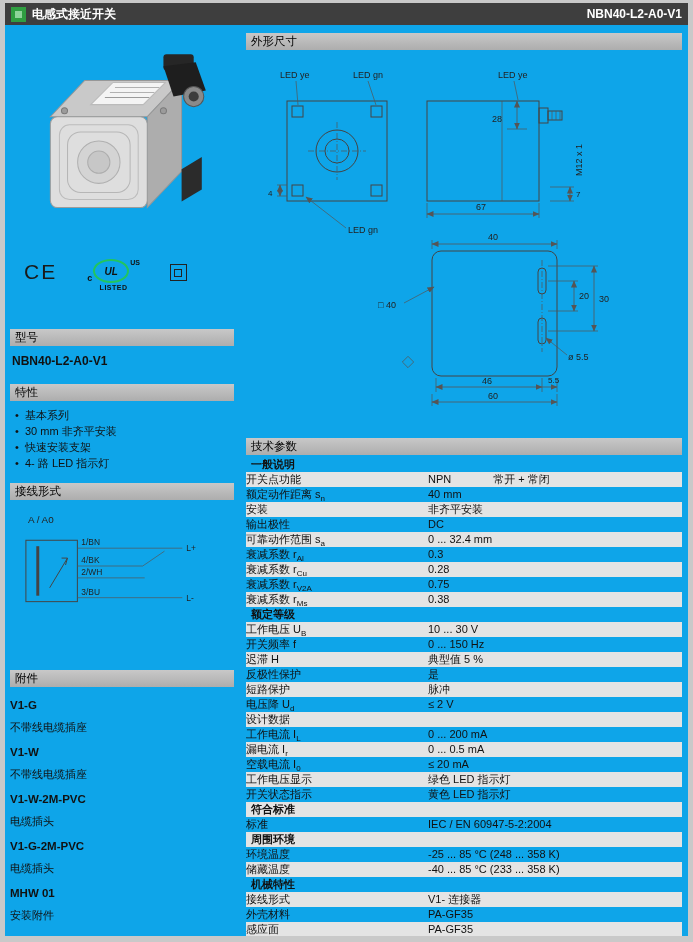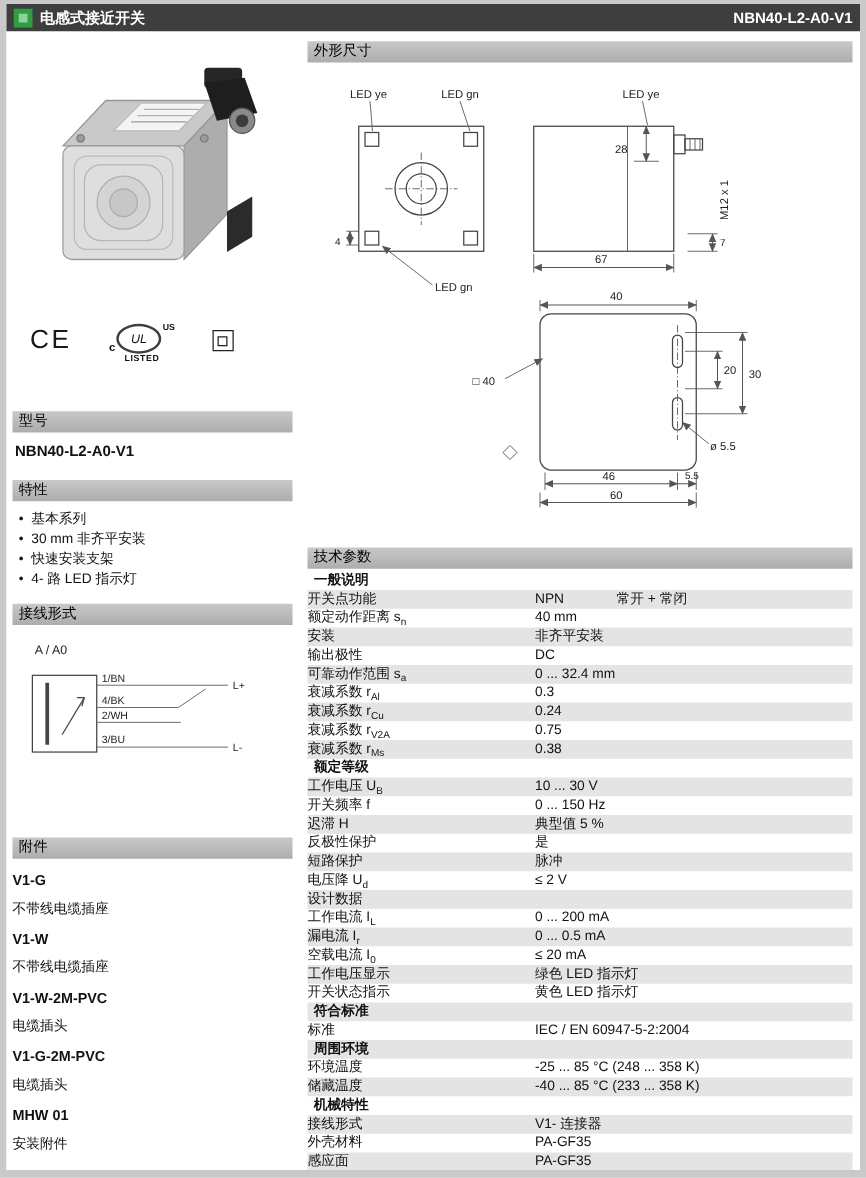--- a/index.html
+++ b/index.html
@@ -1,39 +1,39 @@
 <!DOCTYPE html>
 <html><head>
 <meta charset="utf-8">
 <style>
   *{margin:0;padding:0;box-sizing:border-box}
   html,body{background:#c9c9c9}
   body{font-family:"Liberation Sans","DejaVu Sans",sans-serif;color:#111}
   .page{width:693px;height:942px;position:relative;background:#c9c9c9;overflow:hidden}
-  .inner{position:absolute;left:5px;right:5px;top:3px;bottom:6px;background:#ffffff;overflow:hidden}
+  .inner{position:absolute;left:5px;right:5px;top:3px;bottom:6px;background:#0ea5e9;overflow:hidden}
   
   .topbar{height:22px;background:#3e3e3e;display:flex;align-items:center;padding:0 6px;gap:6px}
   .brand-icon{width:15px;height:15px;background:#2f9e41;display:flex;align-items:center;justify-content:center;flex:none}
   .brand-inner{width:7px;height:7px;background:#8ed49a}
   .topbar-title{color:#fff;font-size:12px;font-weight:bold;flex:1}
   .topbar-model{color:#fff;font-size:12px;font-weight:bold}
   
   .content{display:flex;padding:8px 6px 0 5px;gap:12px}
   .col-left{width:224px;flex:none}
   .col-right{flex:1;min-width:0}
   .secbar{background:linear-gradient(#c8c8c8,#adadad);font-size:11.5px;font-weight:normal;color:#000;padding:2px 5px;height:17px;line-height:13px}
   .mt14{margin-top:24px}.mt12{margin-top:12px}.mt10{margin-top:10px}.mt6{margin-top:22px}
   
   .product-photo{height:220px;display:flex;align-items:center;justify-content:flex-start;padding:2px 0 0 2px}
   .certs{display:flex;align-items:flex-start;gap:30px;padding:6px 14px 8px;height:52px}
   .ce{font-size:21px;letter-spacing:2px;color:#1a1a1a;line-height:26px}
   .ul-wrap{display:flex;flex-direction:column;align-items:center}
   .ul-row{display:flex;align-items:center}
   .ul-c{font-size:9px;font-weight:bold;align-self:flex-end;margin-right:1px}
-  .ul-circle{width:36px;height:24px;border:2px solid #404040;border-radius:50%;display:flex;align-items:center;justify-content:center;font-size:10px;font-weight:normal;font-style:italic}
+  .ul-circle{width:36px;height:24px;border:2px solid #22c55e;border-radius:50%;display:flex;align-items:center;justify-content:center;font-size:10px;font-weight:bold;font-style:italic}
   .ul-us{font-size:7px;font-weight:bold;align-self:flex-start;margin-left:1px}
   .ul-listed{font-size:7px;font-weight:bold;letter-spacing:.5px;margin-top:1px}
   .sq-icon{width:17px;height:17px;border:1.5px solid #222;display:flex;align-items:center;justify-content:center;margin-top:5px}
   .sq-icon-inner{width:8px;height:8px;border:1.5px solid #222}
   .model-value{font-size:12px;font-weight:bold;padding:8px 2px 4px}
   .features-list{list-style:none;padding:6px 2px 2px;font-size:11px}
   .features-list li{padding-left:13px;position:relative;line-height:16px}
   .features-list li::before{content:"\2022";position:absolute;left:3px}
   .wiring{height:146px;padding:10px 0 0 6px}
   .acc-name{font-size:11.5px;font-weight:bold;margin-top:11px;line-height:15px}
@@ -286,21 +286,21 @@
             <div class="trow">
               <div class="tlabel">可靠动作范围 s<sub>a</sub></div>
               <div class="tvalue">0 ... 32.4 mm</div>
             </div>
             <div class="trow">
               <div class="tlabel">衰减系数 r<sub>Al</sub></div>
               <div class="tvalue">0.3</div>
             </div>
             <div class="trow">
               <div class="tlabel">衰减系数 r<sub>Cu</sub></div>
-              <div class="tvalue">0.24</div>
+              <div class="tvalue">0.28</div>
             </div>
             <div class="trow">
               <div class="tlabel">衰减系数 r<sub>V2A</sub></div>
               <div class="tvalue">0.75</div>
             </div>
             <div class="trow">
               <div class="tlabel">衰减系数 r<sub>Ms</sub></div>
               <div class="tvalue">0.38</div>
             </div>
             <div class="trow section">

